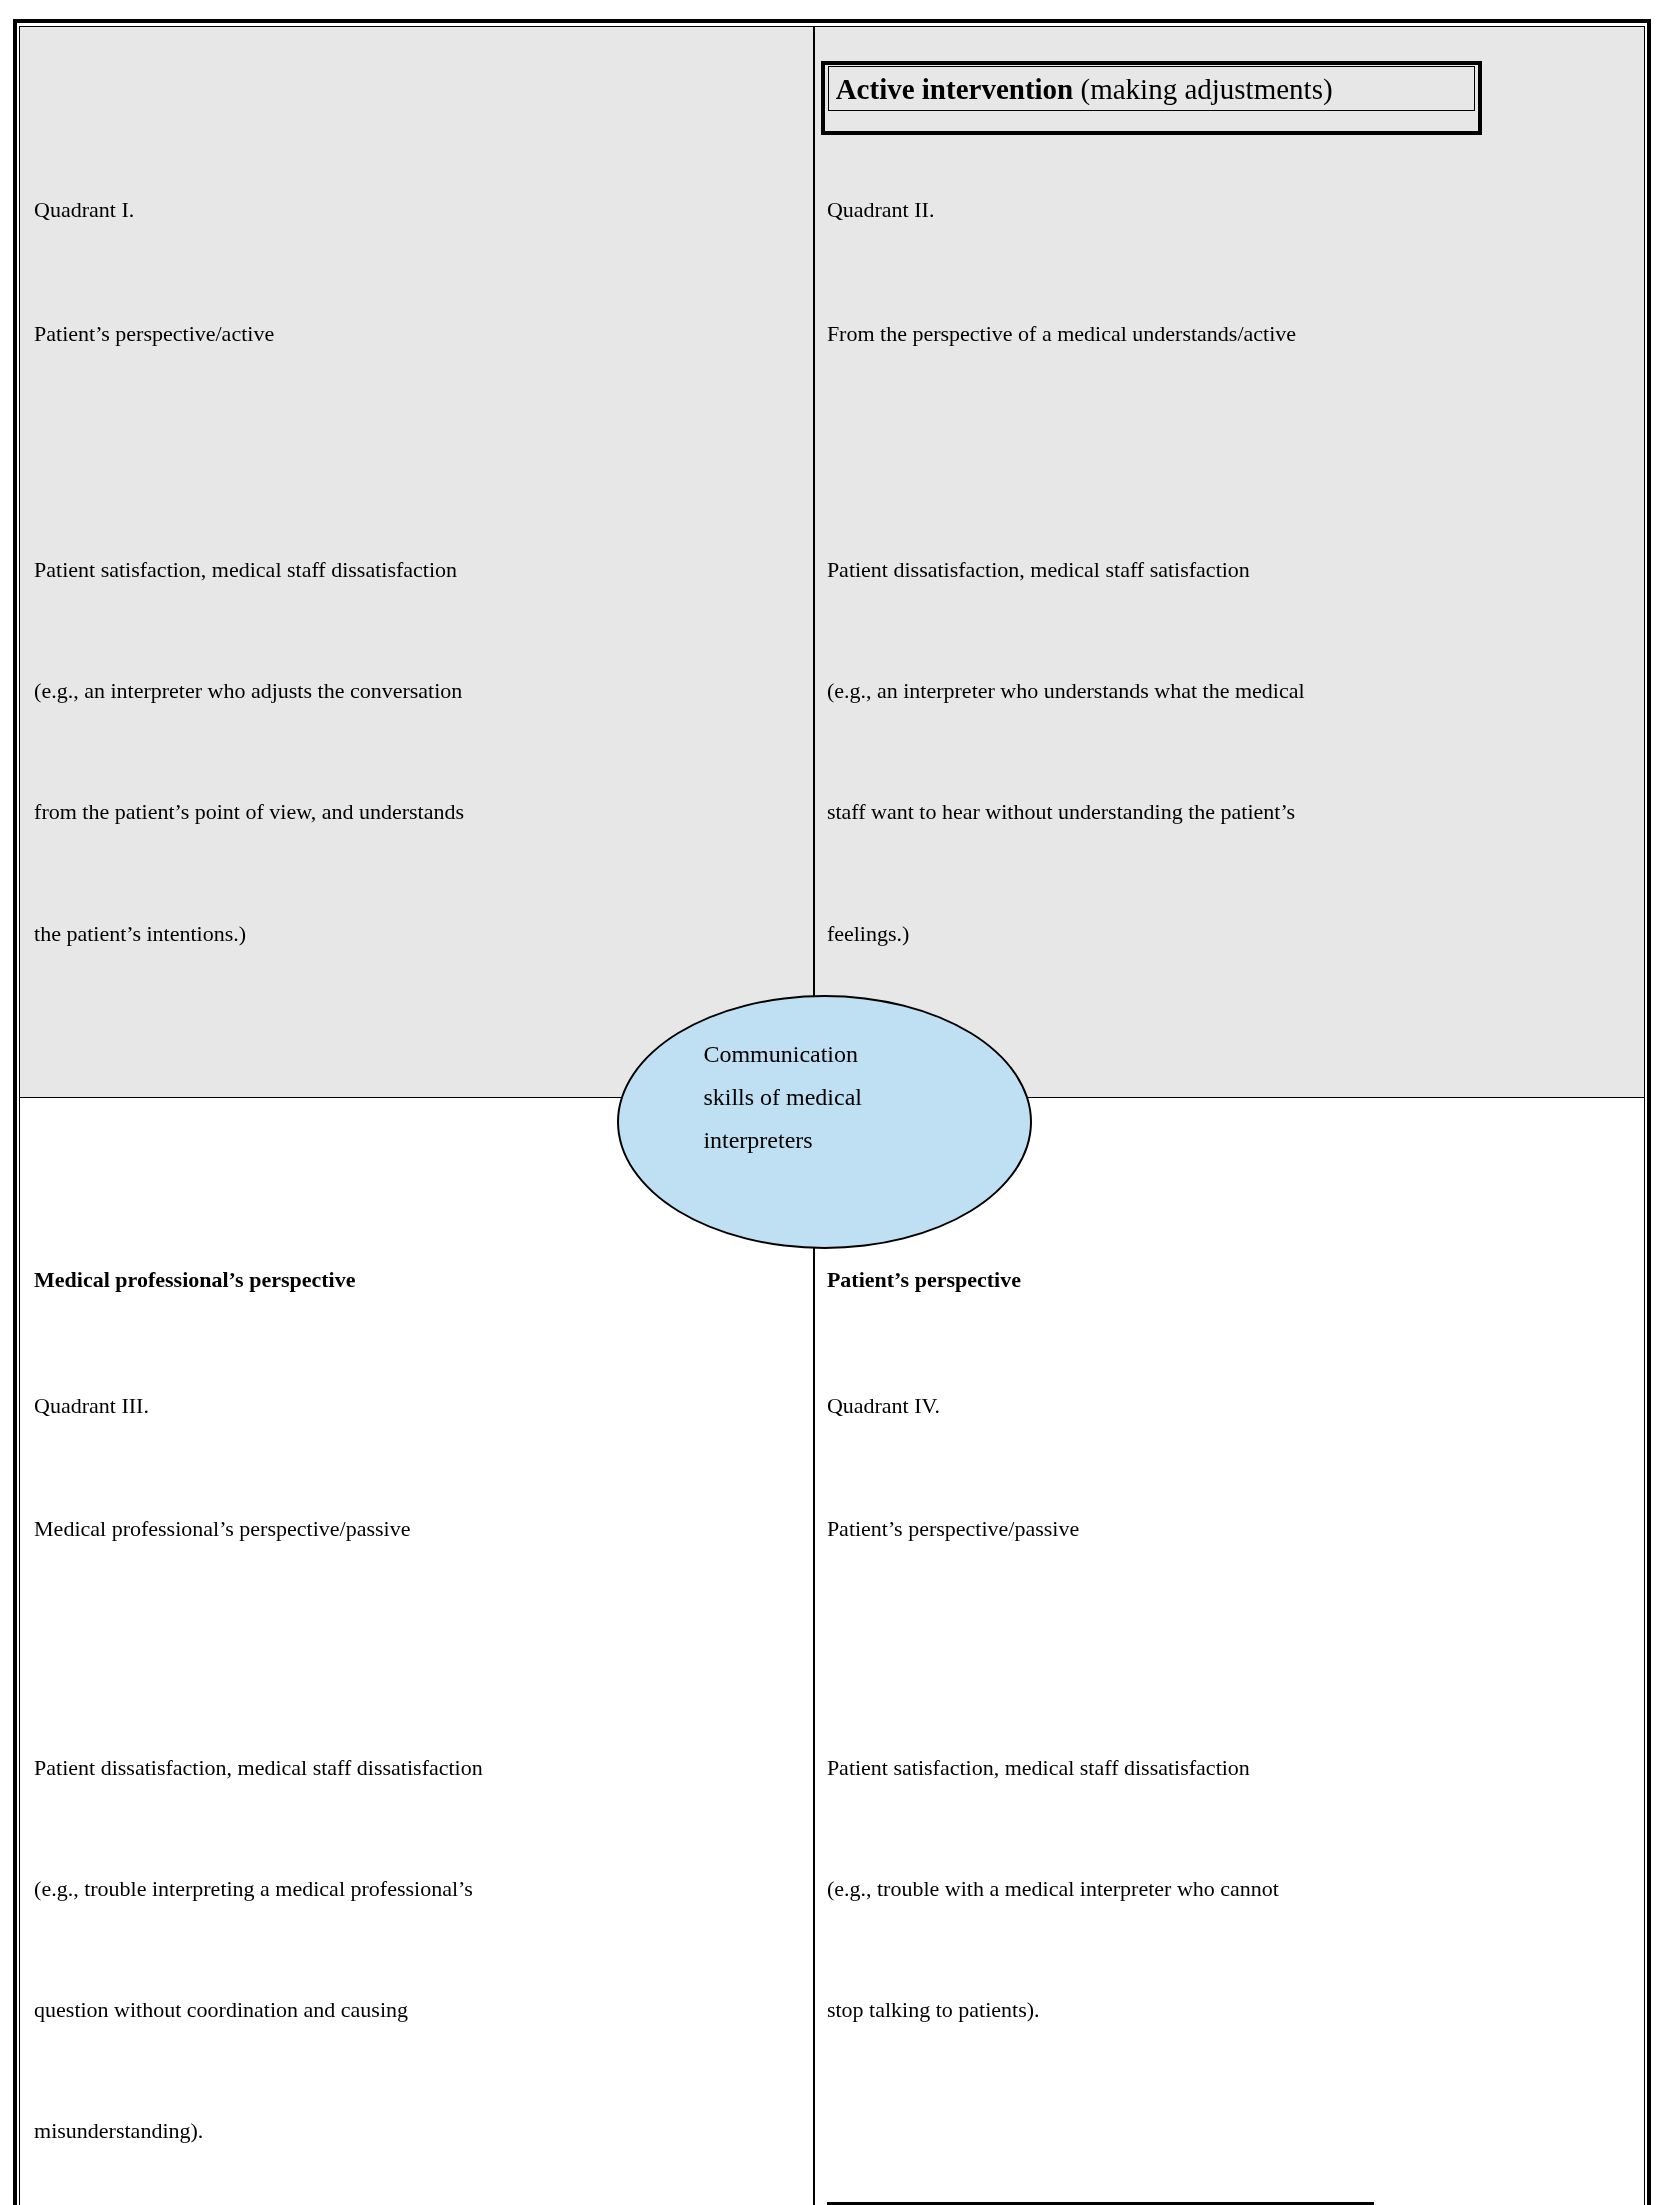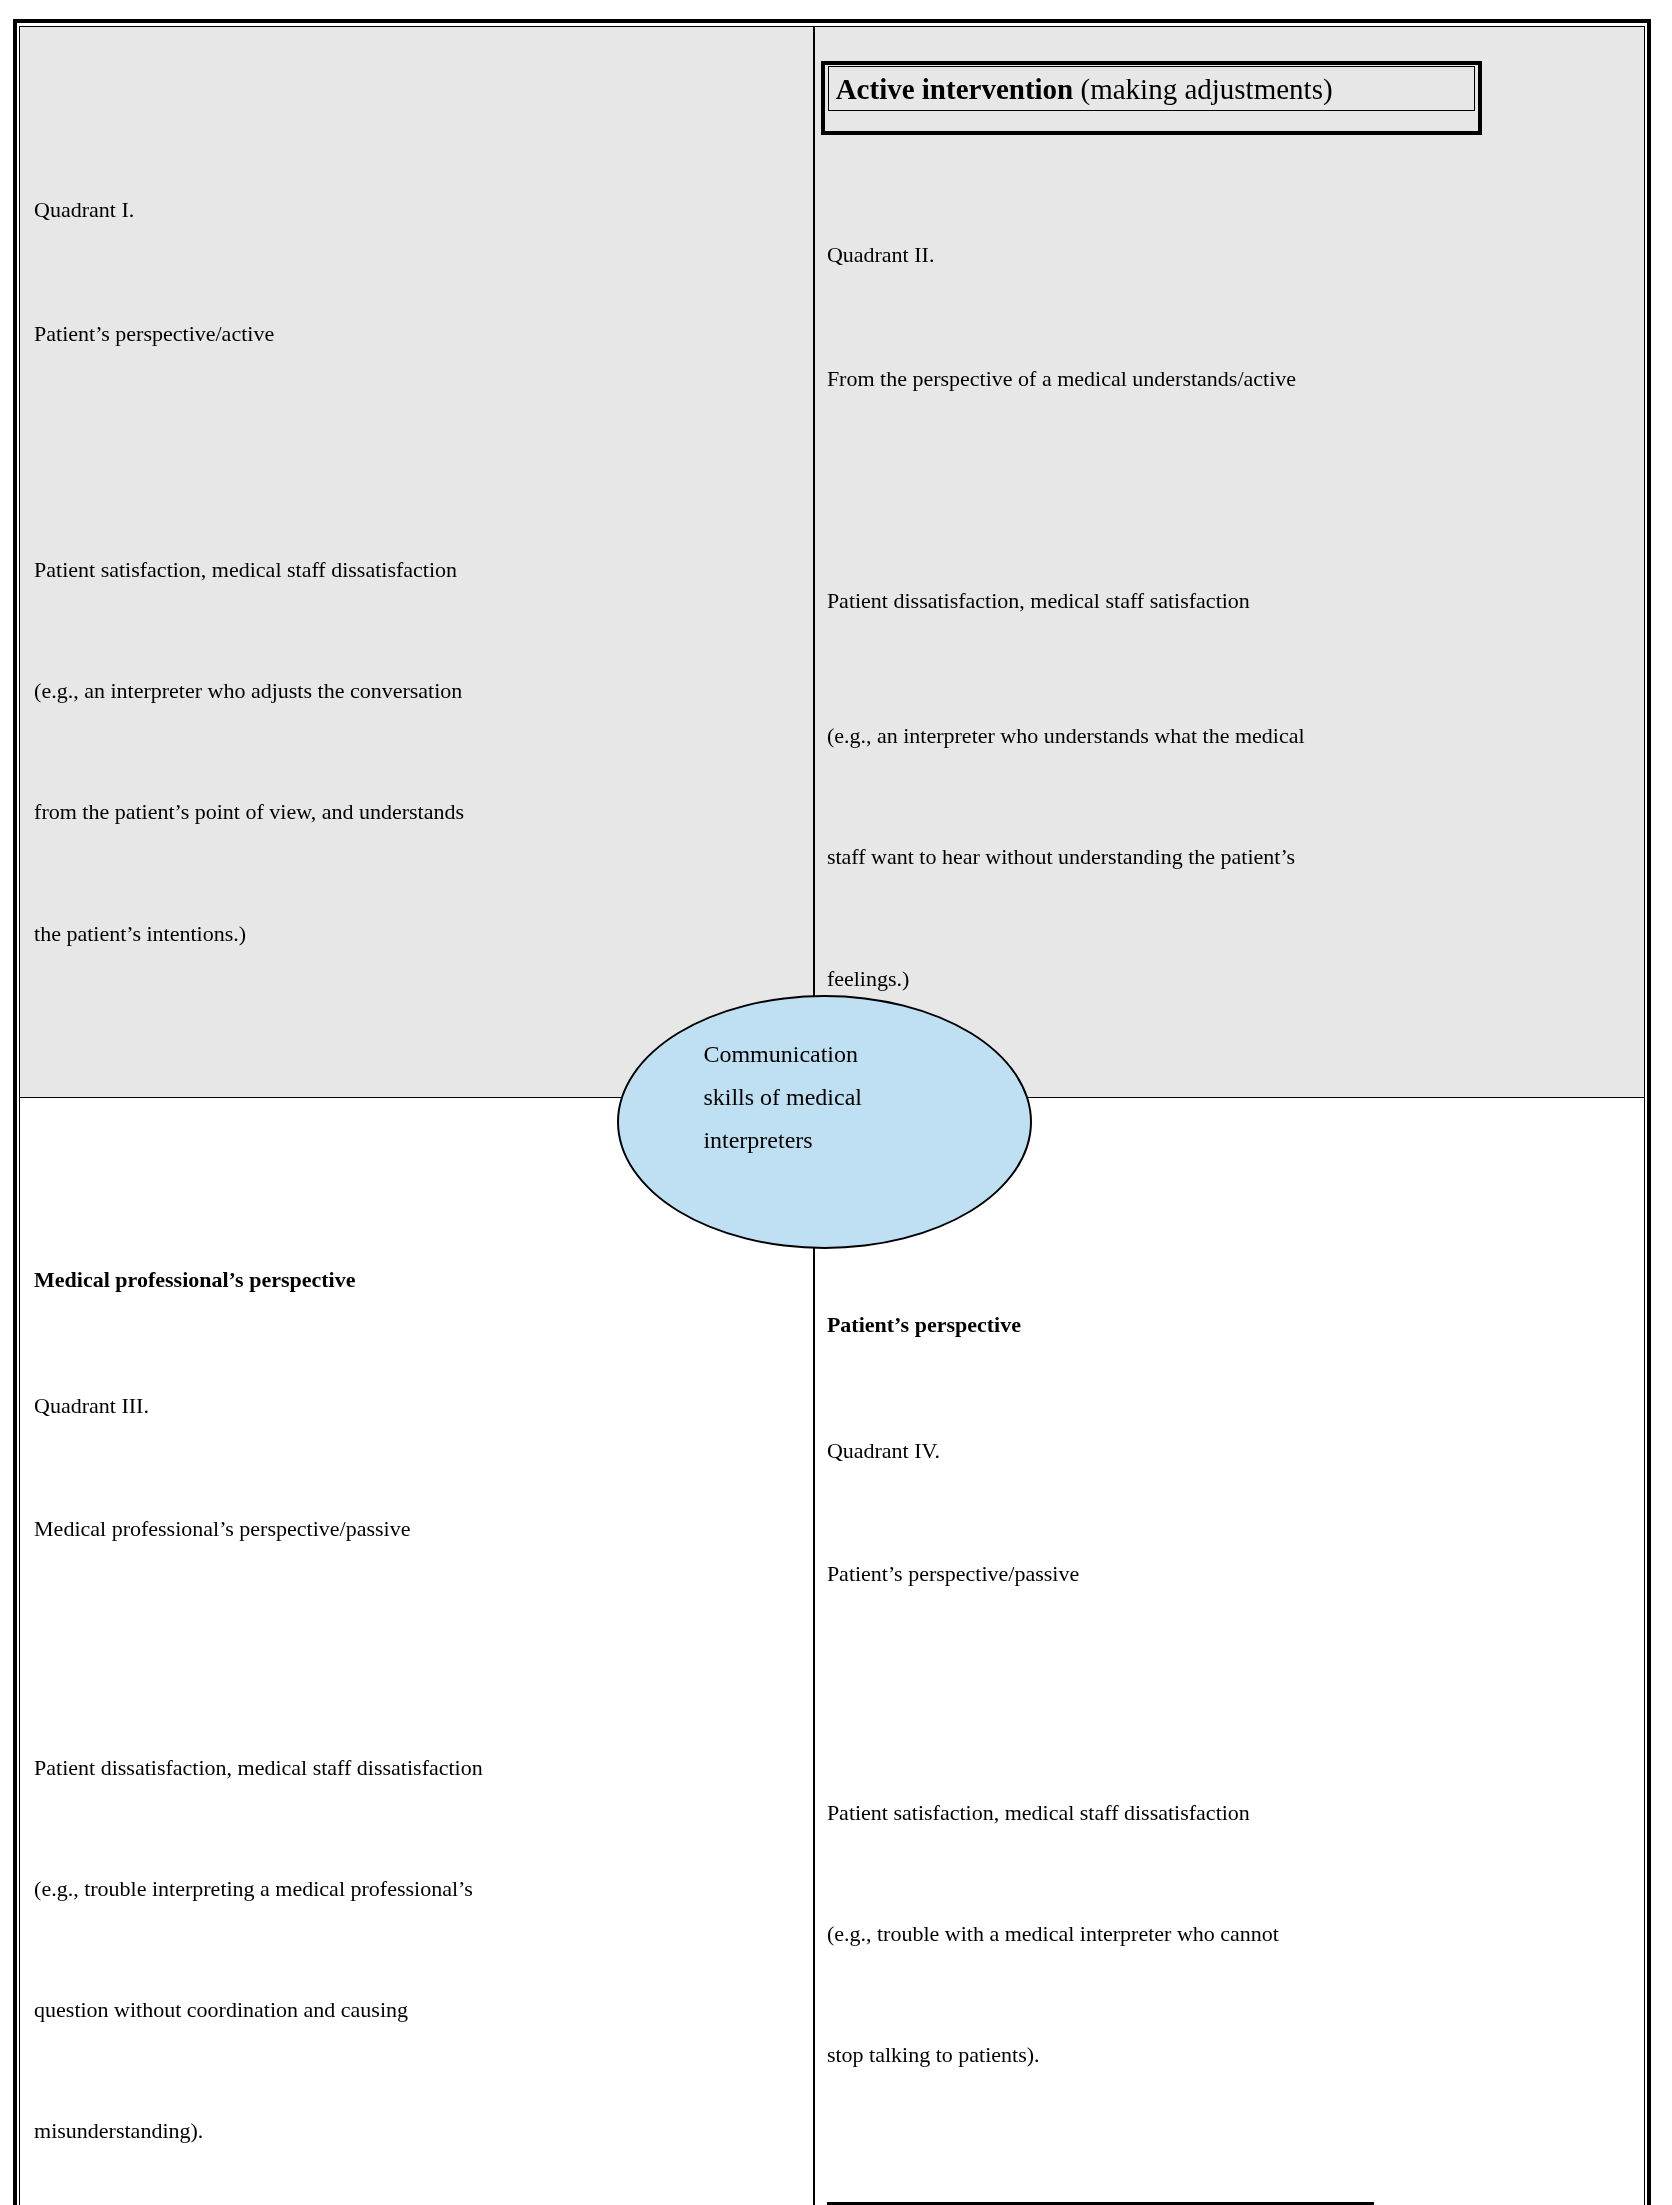--- a/index.html
+++ b/index.html
@@ -36,21 +36,21 @@
   }
   .quadrant { position: absolute; }
   .q1 { left: 0; top: 0; width: 793px; height: 1070px; }
   .q2 { left: 795px; top: 0; right: 0; height: 1070px; }
   .q3 { left: 0; top: 1072px; width: 793px; bottom: 0; }
   .q4 { left: 795px; top: 1072px; right: 0; bottom: 0; }
   .ln {
     position: absolute; left: 13.7px;
     font-size: 22px; line-height: 35px; white-space: nowrap;
   }
-  .q2 .ln, .q4 .ln { left: 11.5px; margin-top: 45px; }
+  .q2 .ln, .q4 .ln { left: 11.5px; }
   .bold { font-weight: bold; }
   .ai-outer {
     position: absolute; left: 5.7px; top: 34px; width: 661px;
     border: 4px solid #000; box-sizing: border-box;
     padding: 1.8px 2.6px 20px 2.6px;
     background: transparent;
   }
   .ai-inner {
     border: 1.3px solid #000;
     padding: 4.4px 7px;
@@ -97,21 +97,21 @@
       <div class="ln" style="top:767px">from the patient’s point of view, and understands</div>
       <div class="ln" style="top:889px">the patient’s intentions.)</div>
     </div>
 
     <div class="quadrant q2">
       <div class="ai-outer">
         <div class="ai-inner"><span class="bold">Active intervention</span><span> (making adjustments)</span></div>
       </div>
       <div class="ln" style="top:165px">Quadrant II.</div>
       <div class="ln" style="top:289px">From the perspective of a medical understands/active</div>
-      <div class="ln" style="top:511px">Patient dissatisfaction, medical staff satisfaction</div>
+      <div class="ln" style="top:525px">Patient dissatisfaction, medical staff satisfaction</div>
       <div class="ln" style="top:646px">(e.g., an interpreter who understands what the medical</div>
       <div class="ln" style="top:767px">staff want to hear without understanding the patient’s</div>
       <div class="ln" style="top:889px">feelings.)</div>
     </div>
 
     <div class="quadrant q3">
       <div class="ln bold" style="top:163px">Medical professional’s perspective</div>
       <div class="ln" style="top:289px">Quadrant III.</div>
       <div class="ln" style="top:412px">Medical professional’s perspective/passive</div>
       <div class="ln" style="top:651px">Patient dissatisfaction, medical staff dissatisfaction</div>

